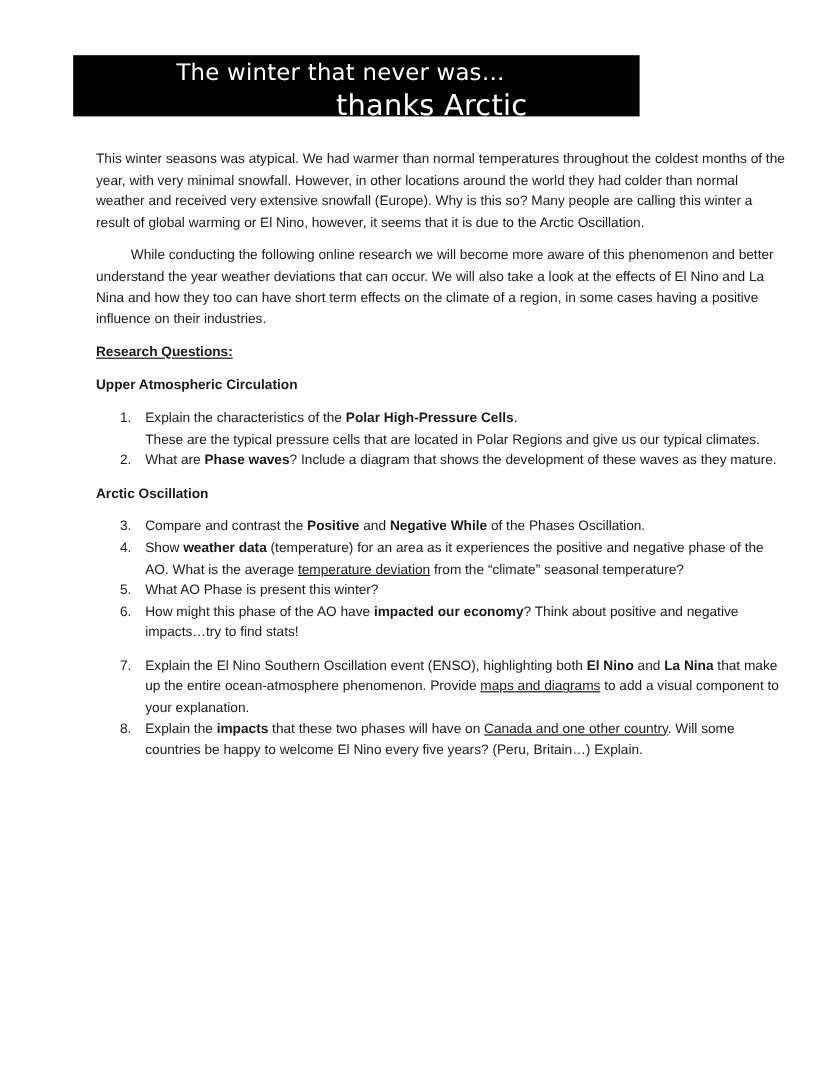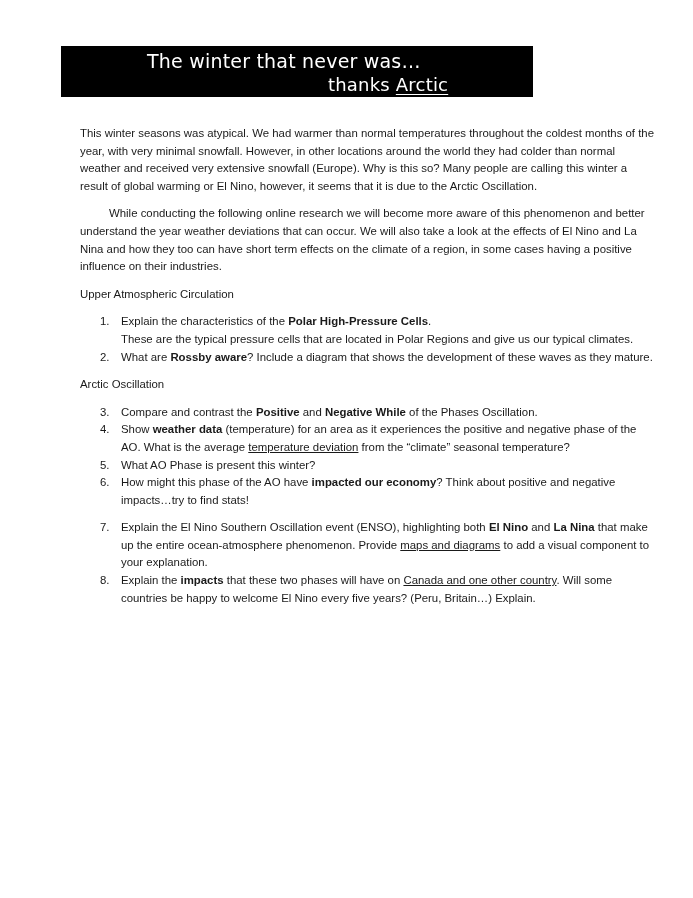--- a/index.html
+++ b/index.html
@@ -2,58 +2,59 @@
 <html><head>
   <meta charset="utf-8">
   <style>
     html, body { margin: 0; padding: 0; background: #ffffff; }
     body { width: 693px; height: 898px; position: relative; overflow: hidden;
            font-family: "Liberation Sans", "DejaVu Sans", sans-serif; color: #1a1a1a; }
     .banner { position: absolute; left: 61px; top: 46px; width: 472px; height: 51px;
               background: #000; color: #fff; }
     .banner .l1 { position: absolute; left: 86px; top: 4px; font-size: 19px;
                   font-family: "DejaVu Sans", sans-serif; letter-spacing: 0.2px; }
-    .banner .l2 { position: absolute; left: 219px; top: 28px; font-size: 18px;
-                  font-family: "DejaVu Sans", sans-serif; letter-spacing: 0.2px; margin-left: 48px; }
+    .banner .l2 { position: absolute; left: 219px; top: 28px; font-size: 24px;
+                  font-family: "DejaVu Sans", sans-serif; letter-spacing: 0.2px; }
     .banner .u { text-decoration: underline; text-underline-offset: 3px; }
     .content { position: absolute; left: 80px; top: 125px; width: 575px;
                font-size: 11.4px; line-height: 17.6px; }
     p { margin: 0 0 10px 0; }
     .indent { text-indent: 29px; }
     .h-underline { font-weight: bold; text-decoration: underline; margin: 10px 0 10px 0; }
-    .h { font-weight: normal; margin: 0 0 10px 0; }
+    .h { font-weight: bold; margin: 0 0 10px 0; }
     ol { margin: 0 0 10px 0; padding: 0; list-style: none; }
     ol li { position: relative; padding-left: 41px; }
     ol li .num { position: absolute; left: 20px; top: 0; }
     b { font-weight: bold; }
     .ul { text-decoration: underline; }
   </style>
 </head>
 <body>
 
 <div class="banner">
   <div class="l1">The winter that never was…</div>
   <div class="l2"><span>thanks </span><span class="u">Arctic Oscillation</span></div>
 </div>
 
 <div class="content">
   <p>This winter seasons was atypical.  We had warmer than normal temperatures throughout the coldest months of the year, with very minimal snowfall.  However, in other locations around the world they had colder than normal weather and received very extensive snowfall (Europe).  Why is this so?  Many people are calling this winter a result of global warming or El Nino, however, it seems that it is due to the Arctic Oscillation.</p>
   <p class="indent">While conducting the following online research we will become more aware of this phenomenon and better understand the year weather deviations that can occur.  We will also take a look at the effects of El Nino and La Nina and how they too can have short term effects on the climate of a region, in some cases having a positive influence on their industries.</p>
 
+  <div class="h-underline">Research Questions:</div>
 
   <div class="h">Upper Atmospheric Circulation</div>
   <ol>
     <li>
       <span class="num">1.</span>
       <span>Explain the characteristics of the </span><b>Polar High-Pressure Cells</b><span>.</span><br>
       <span>These are the typical pressure cells that are located in Polar Regions and give us our typical climates.</span>
     </li>
     <li>
       <span class="num">2.</span>
-      <span>What are </span><b>Rossby aware</b><span>?  Include a diagram that shows the development of these waves as they mature.</span>
+      <span>What are </span><b>Phase waves</b><span>?  Include a diagram that shows the development of these waves as they mature.</span>
     </li>
   </ol>
 
   <div class="h">Arctic Oscillation</div>
   <ol>
     <li>
       <span class="num">3.</span>
       <span>Compare and contrast the </span><b>Positive</b><span> and </span><b>Negative While</b><span> of the Phases Oscillation.</span>
     </li>
     <li>

